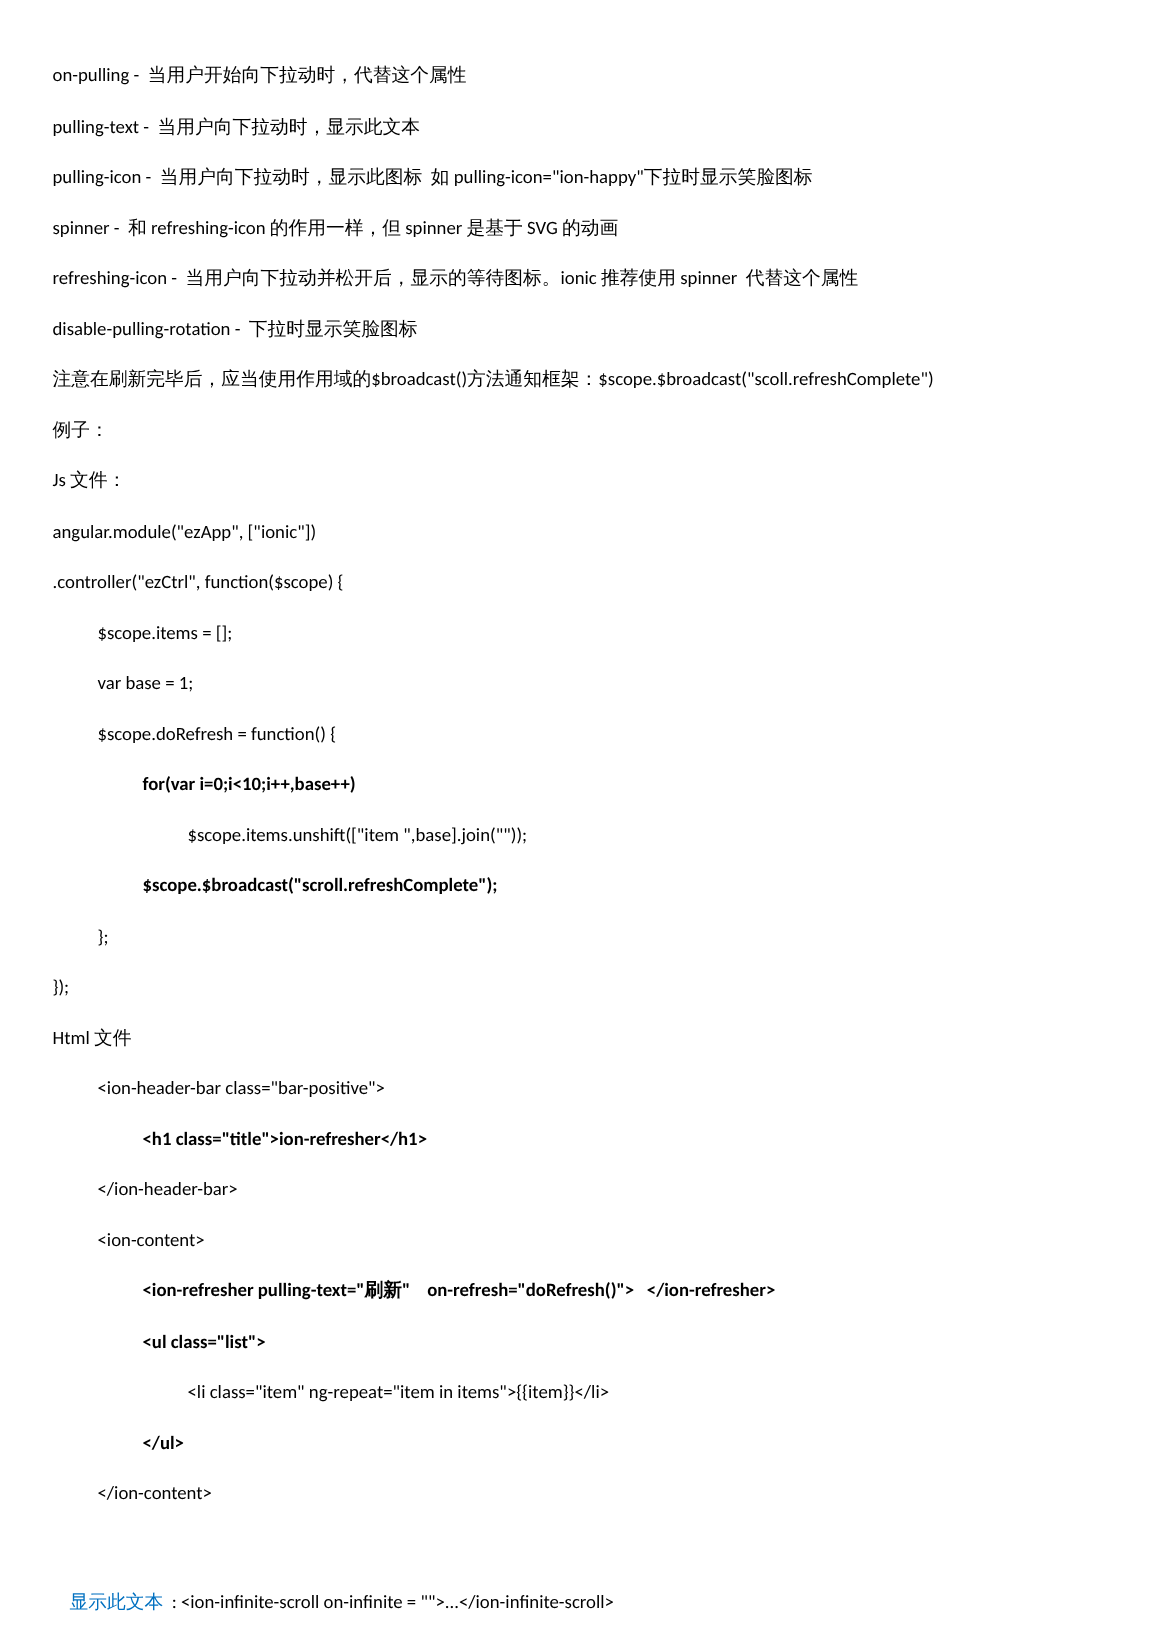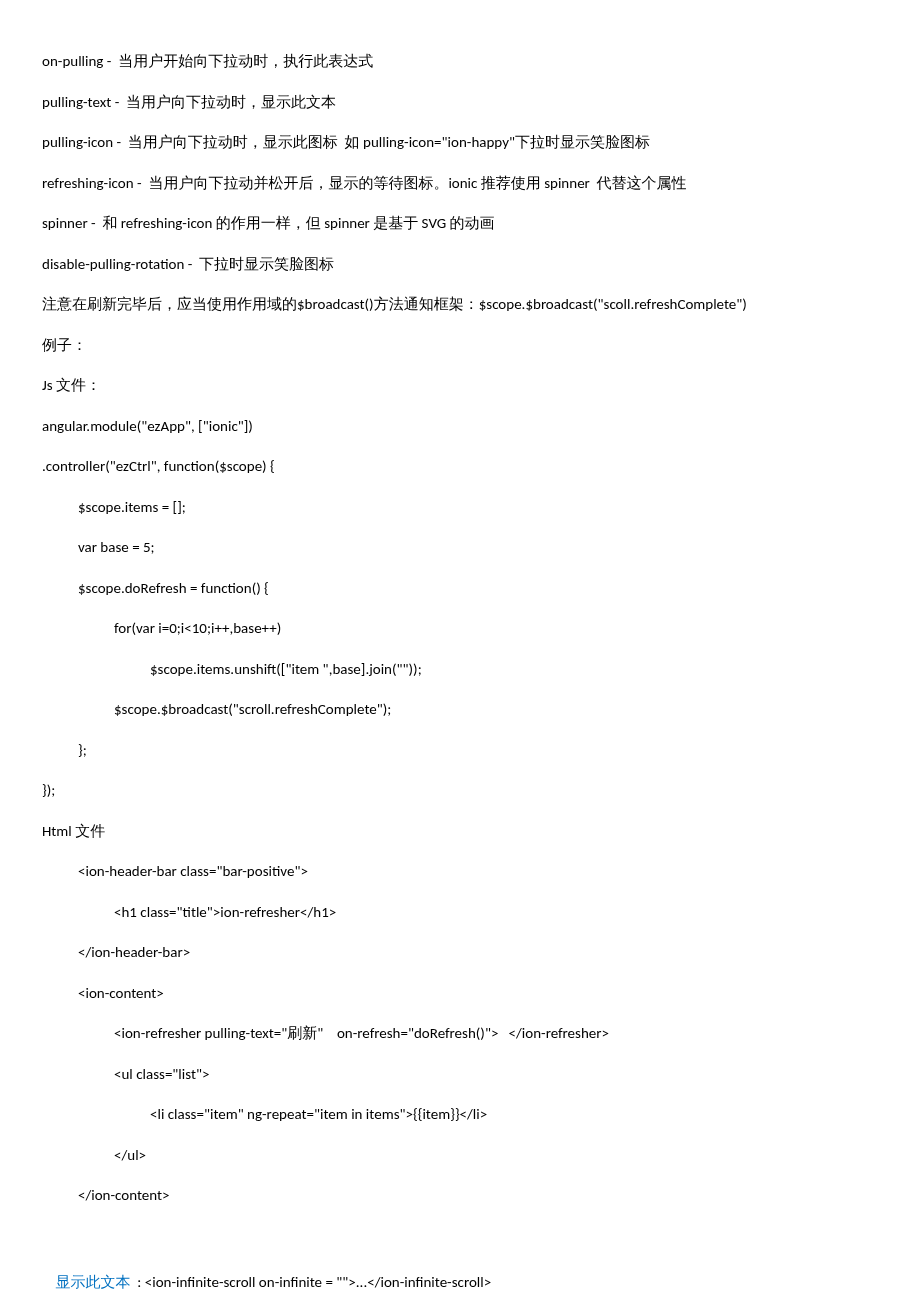--- a/index.html
+++ b/index.html
@@ -16,44 +16,44 @@
     min-height: 1302px;
     padding: 50px 42px 40px 42px;
     box-sizing: border-box;
   }
   .para {
     margin: 0 0 18px 0;
     white-space: pre-wrap;
     word-wrap: break-word;
   }
   .indent1 { padding-left: 36px; }
-  .indent2 { padding-left: 72px; }
+  .indent2 { padding-left: 72px; font-weight: bold; }
   .indent3 { padding-left: 108px; }
   .bold { font-weight: normal; }
   .blue { color: #0070C0; }
   .bigspacer { margin-bottom: 42px; }
 </style>
 </head>
 <body>
 
 <div class="page">
   <div id="lines-container">
-      <p class="para">on-pulling -  当用户开始向下拉动时，执行此表达式</p>
+      <p class="para">on-pulling -  当用户开始向下拉动时，代替这个属性</p>
       <p class="para">pulling-text -  当用户向下拉动时，显示此文本</p>
       <p class="para">pulling-icon -  当用户向下拉动时，显示此图标  如 pulling-icon="ion-happy"下拉时显示笑脸图标</p>
+      <p class="para">spinner -  和 refreshing-icon 的作用一样，但 spinner 是基于 SVG 的动画</p>
       <p class="para">refreshing-icon -  当用户向下拉动并松开后，显示的等待图标。ionic 推荐使用 spinner  代替这个属性</p>
-      <p class="para">spinner -  和 refreshing-icon 的作用一样，但 spinner 是基于 SVG 的动画</p>
       <p class="para">disable-pulling-rotation -  下拉时显示笑脸图标</p>
       <p class="para">注意在刷新完毕后，应当使用作用域的$broadcast()方法通知框架：$scope.$broadcast("scoll.refreshComplete")</p>
       <p class="para bold">例子：</p>
       <p class="para">Js 文件：</p>
       <p class="para">angular.module("ezApp", ["ionic"])</p>
       <p class="para">.controller("ezCtrl", function($scope) {</p>
       <p class="para indent1">$scope.items = [];</p>
-      <p class="para indent1">var base = 5;</p>
+      <p class="para indent1">var base = 1;</p>
       <p class="para indent1">$scope.doRefresh = function() {</p>
       <p class="para indent2">for(var i=0;i&lt;10;i++,base++)</p>
       <p class="para indent3">$scope.items.unshift(["item ",base].join(""));</p>
       <p class="para indent2">$scope.$broadcast("scroll.refreshComplete");</p>
       <p class="para indent1">};</p>
       <p class="para">});</p>
       <p class="para">Html 文件</p>
       <p class="para indent1">&lt;ion-header-bar class="bar-positive"&gt;</p>
       <p class="para indent2">&lt;h1 class="title"&gt;ion-refresher&lt;/h1&gt;</p>
       <p class="para indent1">&lt;/ion-header-bar&gt;</p>

